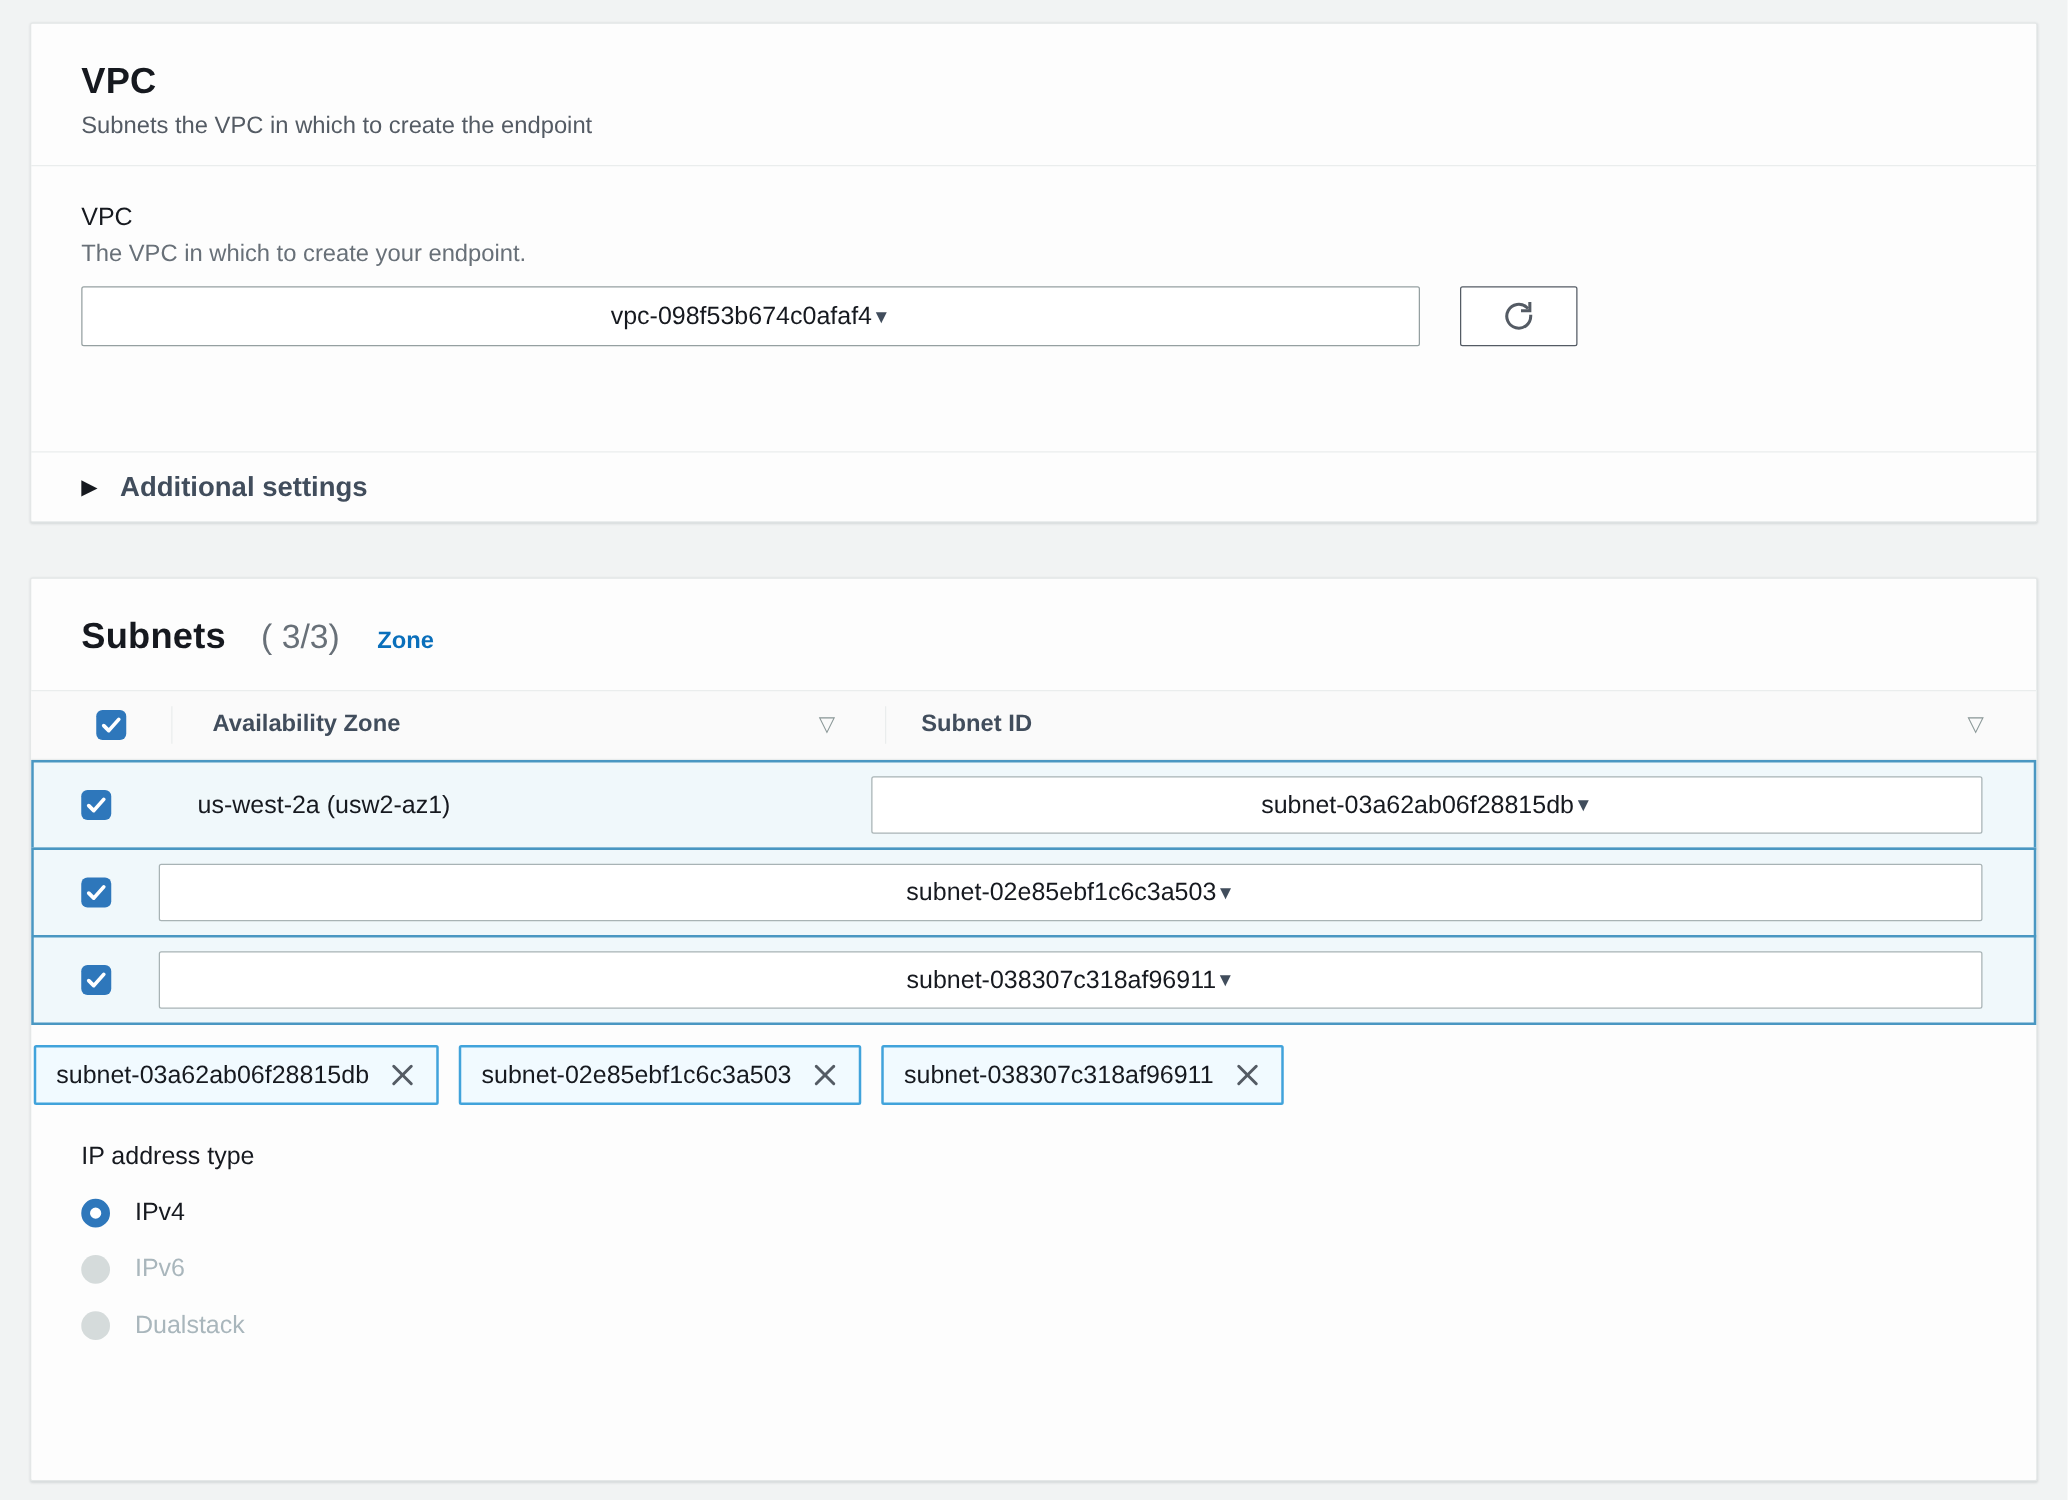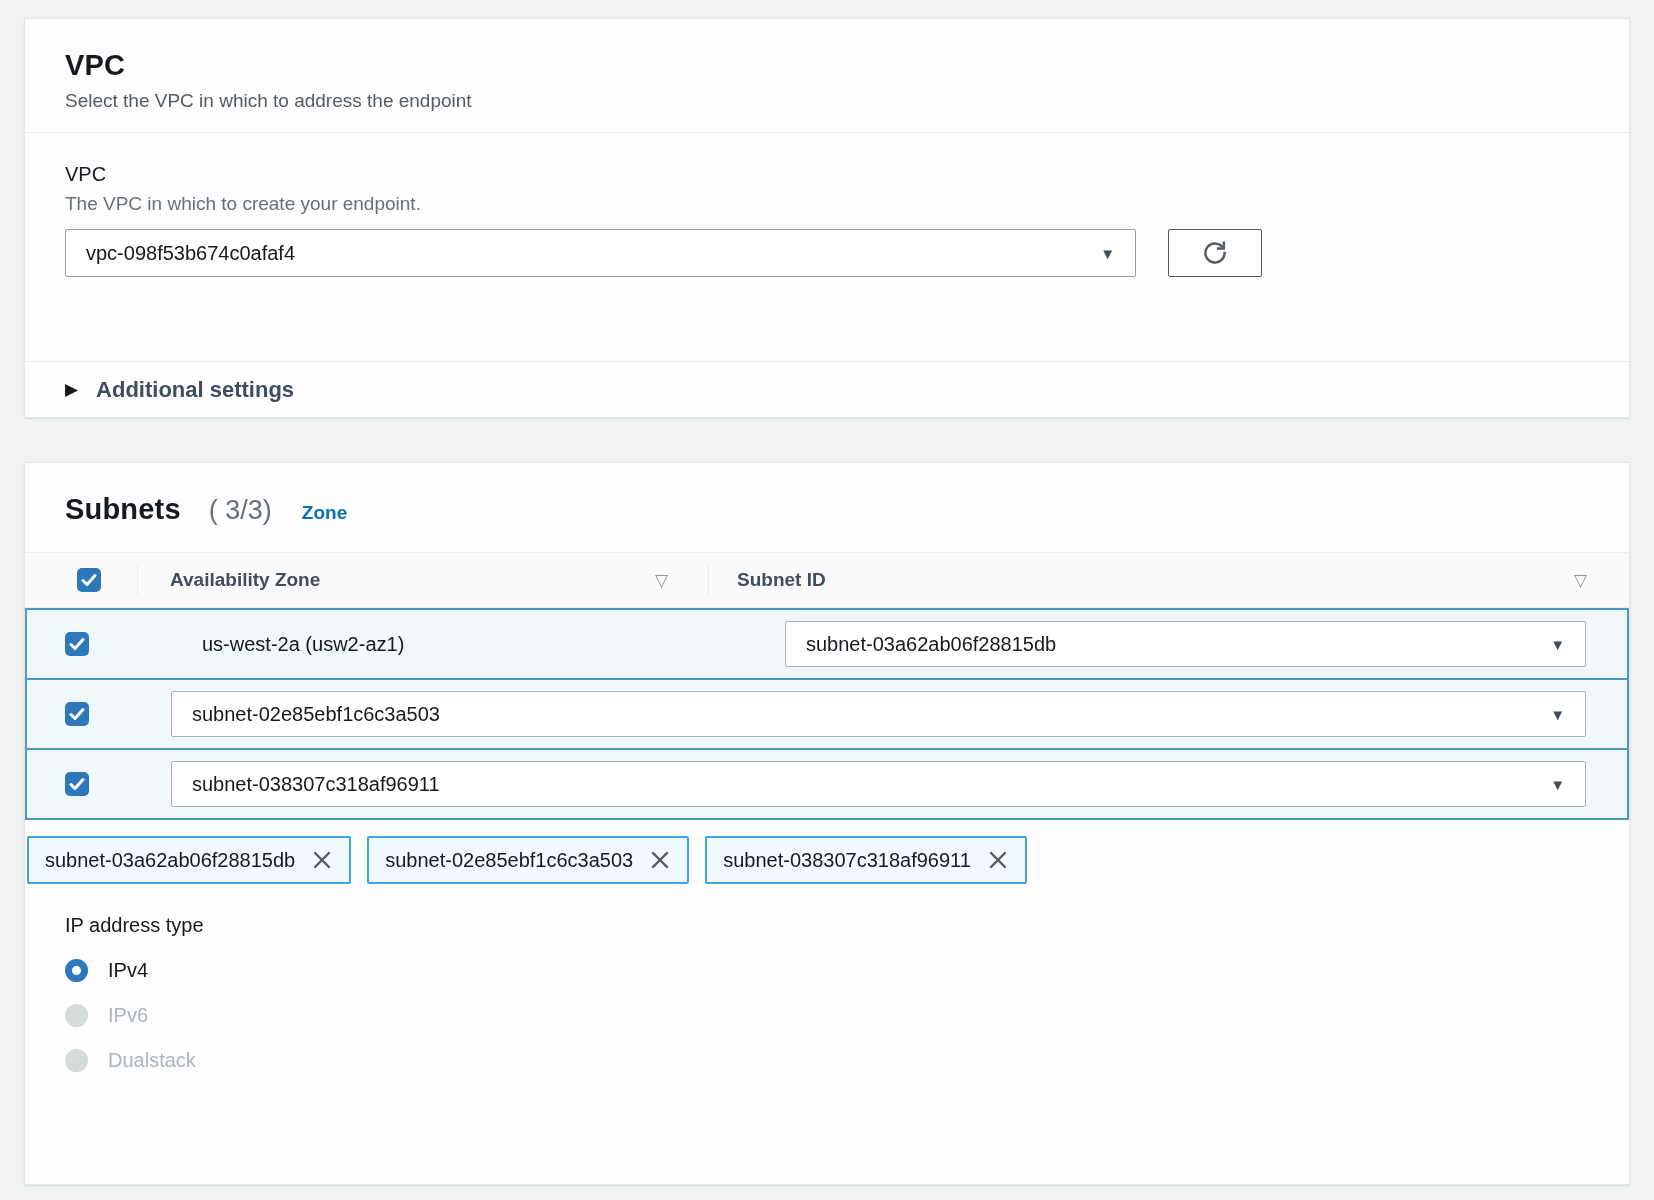--- a/index.html
+++ b/index.html
@@ -25,21 +25,21 @@
   .card-title { font-size: 29px; font-weight: 700; color: #16191f; letter-spacing: 0.2px; }
   .card-subtitle { font-size: 19px; color: #545b64; margin-top: 8px; }
   .divider { border: none; border-top: 1px solid #eaeded; height: 0; }
 
   .field-area { padding: 30px 40px 0 40px; }
   .field-label { font-size: 20px; color: #16191f; }
   .field-desc { font-size: 19px; color: #687078; margin-top: 7px; }
   .select-row { display: flex; align-items: center; margin-top: 14px; gap: 32px; }
 
   .select-box {
-    display: flex; align-items: center; justify-content: space-between;
+    display: flex; align-items: center; justify-content: center;
     background: #fff;
     border: 1px solid #95a0a1;
     border-radius: 2px;
     height: 48px;
     padding: 0 20px;
     cursor: pointer;
   }
   .vpc-select { width: 1071px; }
   .select-text { font-size: 20px; color: #16191f; }
   .caret { font-size: 15px; color: #414d5c; line-height: 1; }
@@ -90,21 +90,21 @@
     border-radius: 5px;
     display: flex; align-items: center; justify-content: center;
     cursor: pointer;
     flex: none;
   }
 
   .subnet-row {
     height: 72px;
     background: #f0f8fb;
     border: 2px solid #4a97c2;
-    display: flex; align-items: center; gap: 44px;
+    display: flex; align-items: center;
   }
   .subnet-row + .subnet-row { margin-top: -2px; }
   .subnet-row .col-check { padding-left: 38px; }
   .az-text { font-size: 20px; color: #16191f; padding-left: 31px; }
   .row-az { flex: 0 0 570px; }
   .row-select-wrap { flex: 1; padding-right: 41px; }
   .row-select { height: 46px; border-color: #a8b3b5; }
 
   .tags-row { display: flex; gap: 16px; margin: 16px 0 0 2px; }
   .tag {
@@ -127,21 +127,21 @@
   .radio.disabled { background: #d5dbdb; border: none; cursor: default; }
   .radio-label { font-size: 20px; margin-left: 20px; color: #16191f; }
   .radio-row.disabled .radio-label { color: #a9b6bc; }
 </style>
 </head>
 <body>
 
 <div class="card" id="vpc-card">
   <div class="card-header">
     <div class="card-title">VPC</div>
-    <div class="card-subtitle">Select the VPC in which to address the endpoint</div>
+    <div class="card-subtitle">Subnets the VPC in which to create the endpoint</div>
   </div>
   <hr class="divider">
   <div class="field-area">
     <div class="field-label">VPC</div>
     <div class="field-desc">The VPC in which to create your endpoint.</div>
     <div class="select-row">
       <div class="select-box vpc-select">
         <span class="select-text">vpc-098f53b674c0afaf4</span>
         <span class="caret">▼</span>
       </div>

